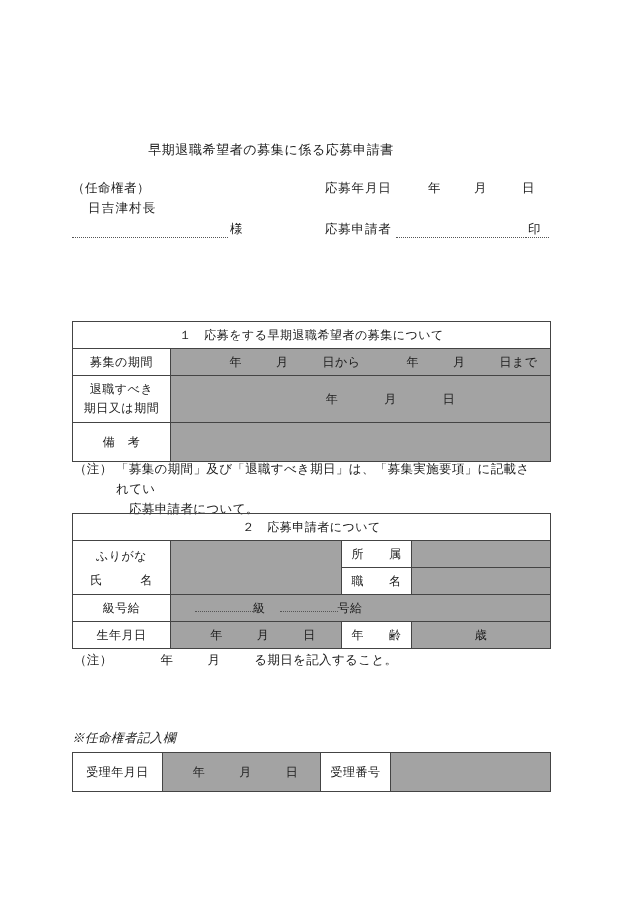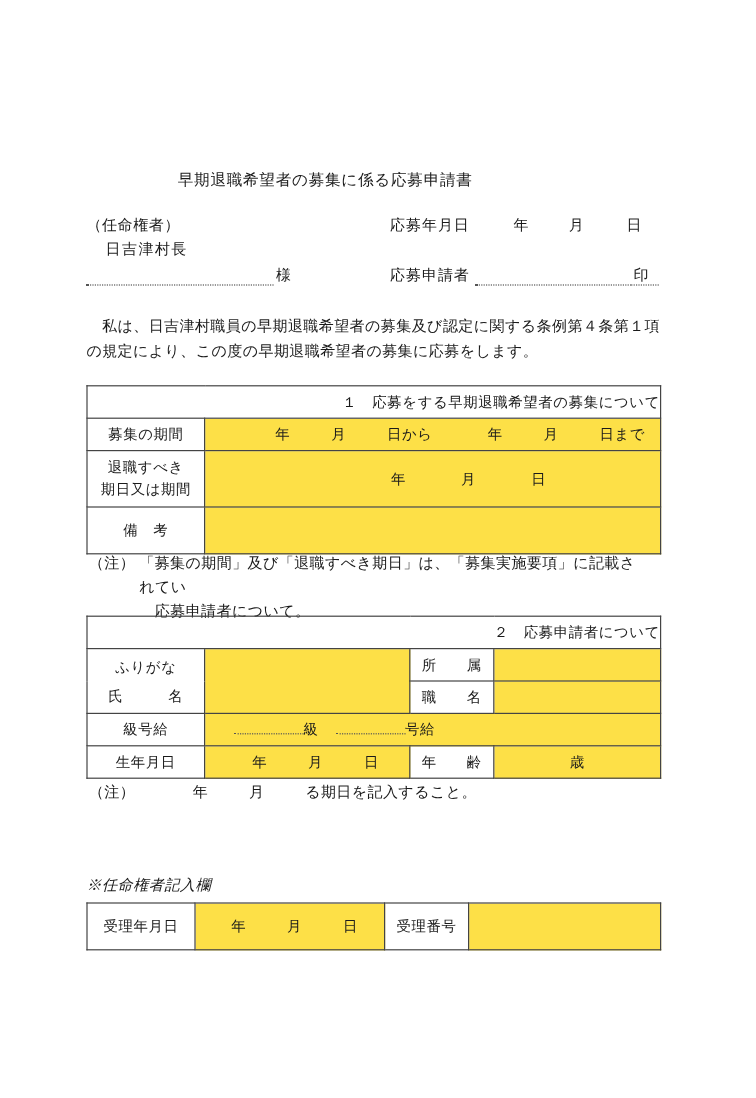--- a/index.html
+++ b/index.html
@@ -93,22 +93,22 @@
     font-size: 12px;
   }
   table.form td {
     border: 1px solid #444;
     padding: 0;
     vertical-align: middle;
     font-size: 12px;
     letter-spacing: 0.5px;
   }
   td.label   { text-align: center; }
-  td.section { text-align: right; padding-left: 10px; letter-spacing: 0.6px; }
-  td.blank   { background: #fde047; }
+  td.section { text-align: center; padding-left: 10px; letter-spacing: 0.6px; }
+  td.blank   { background: #a3a3a3; }
   .cellrow   { display: block; line-height: 19px; text-align: center; }
 
   #table-recruitment { left: 72px; top: 321px; width: 478px; }
   #table-applicant   { left: 72px; top: 513px; width: 478px; }
   #table-office      { left: 72px; top: 752px; width: 478px; }
 
   
   .note {
     position: absolute;
     font-size: 12.5px;
@@ -158,21 +158,20 @@
     <div class="abs jp" id="apply-date-y">年</div>
     <div class="abs jp" id="apply-date-m">月</div>
     <div class="abs jp" id="apply-date-d">日</div>
 
     <div class="abs jp" id="applicant-label">応募申請者</div>
     <div class="abs" id="applicant-line"></div>
     <div class="abs" id="applicant-seal-line"></div>
     <div class="abs jp" id="applicant-seal">印</div>
   </div>
 
-  <div id="intro-paragraph" class="jp">私は、日吉津村職員の早期退職希望者の募集及び認定に関する条例第４条第１項の規定により、この度の早期退職希望者の募集に応募をします。</div>
 
   <table class="form" id="table-recruitment">
     <colgroup>
       <col style="width:98px">
       <col style="width:380px">
     </colgroup>
     <tbody>
       <tr>
         <td class="section" colspan="2" style="height:26px">１　応募をする早期退職希望者の募集について</td>
       </tr>

